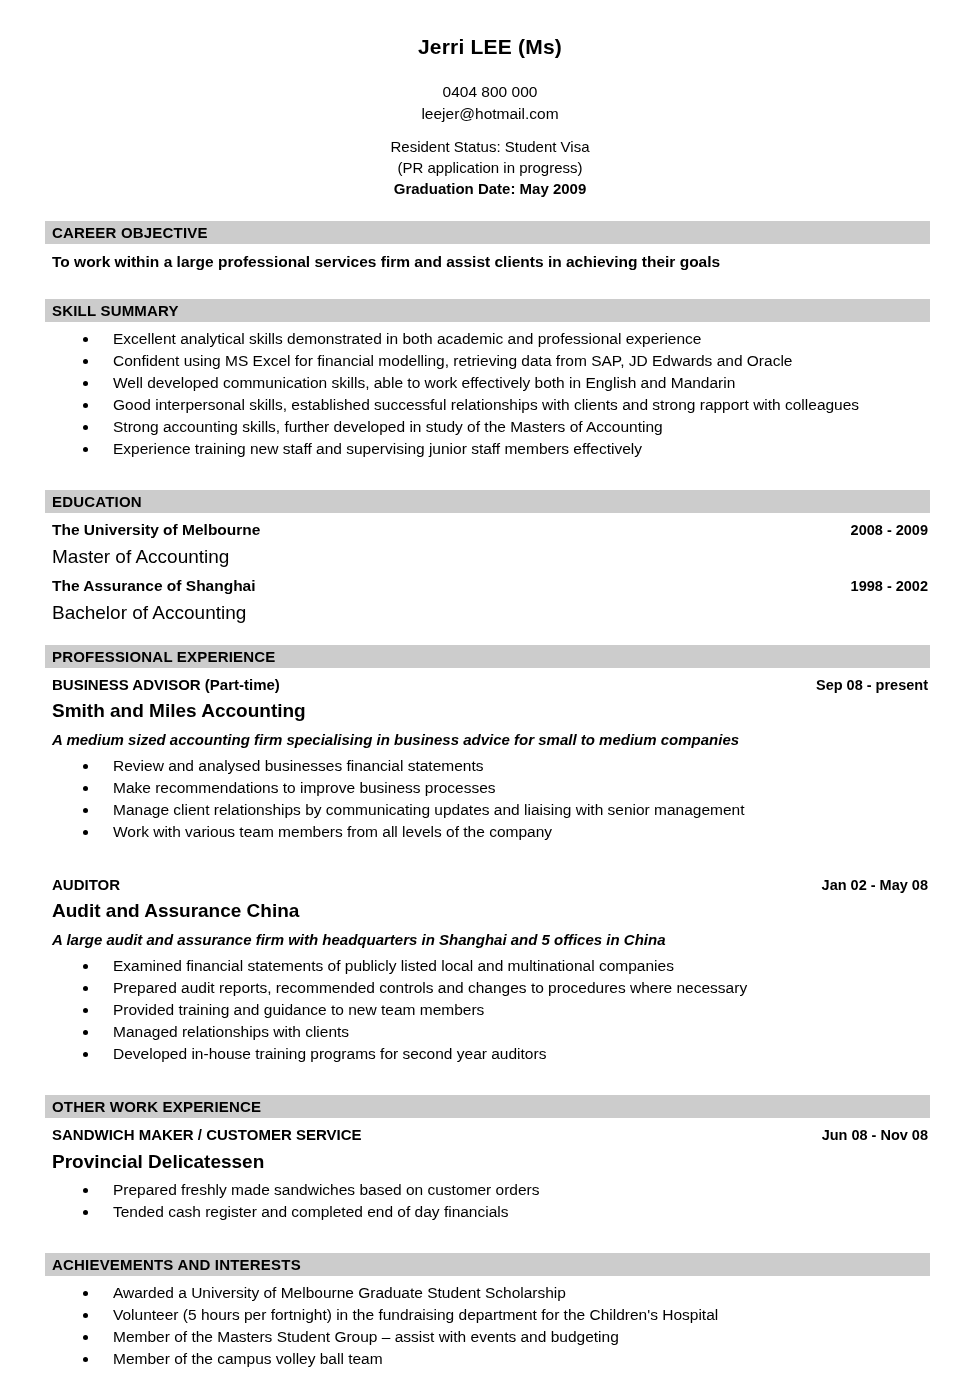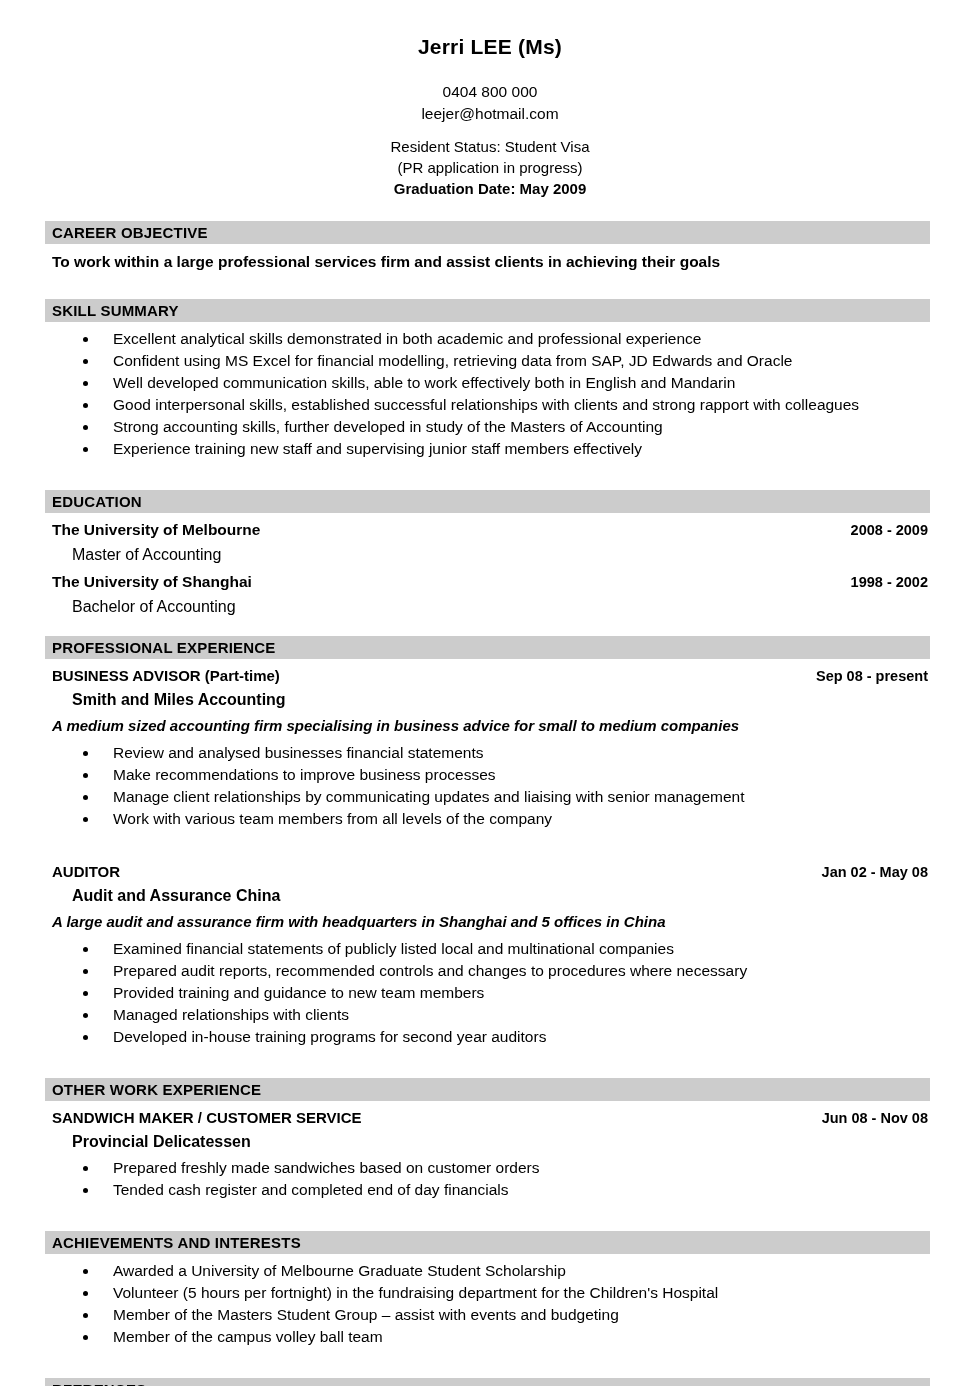--- a/index.html
+++ b/index.html
@@ -130,25 +130,24 @@
   .entry-row .entry-title.caps {
     font-size: 15px;
   }
   .entry-row .entry-date {
     font-size: 14.5px;
     font-weight: bold;
     white-space: nowrap;
     line-height: 1.4;
   }
   .sub-line {
-    font-size: 16px;
+    font-size: 19px;
     line-height: 1.45;
     padding-left: 7px;
     margin-top: 2px;
-    margin-left: 20px;
   }
   .sub-line.bold {
     font-weight: bold;
   }
   .gap-md { height: 18px; }
   .gap-lg { height: 26px; }
   .gap-xl { height: 30px; }
 </style>
 </head>
 <body>
@@ -197,21 +196,21 @@
         <span class="section-title">EDUCATION</span>
       </div>
 
       <div class="entry-row">
         <span class="entry-title">The University of Melbourne</span>
         <span class="entry-date">2008 - 2009</span>
       </div>
       <div class="sub-line">Master of Accounting</div>
 
       <div class="entry-row">
-        <span class="entry-title">The University of Shanghai</span>
+        <span class="entry-title">The Assurance of Shanghai</span>
         <span class="entry-date">1998 - 2002</span>
       </div>
       <div class="sub-line">Bachelor of Accounting</div>
     </div>
 
     <div class="gap-md"></div>
 
     <div>
       <div class="section-bar">
         <span class="section-title">PROFESSIONAL EXPERIENCE</span>

